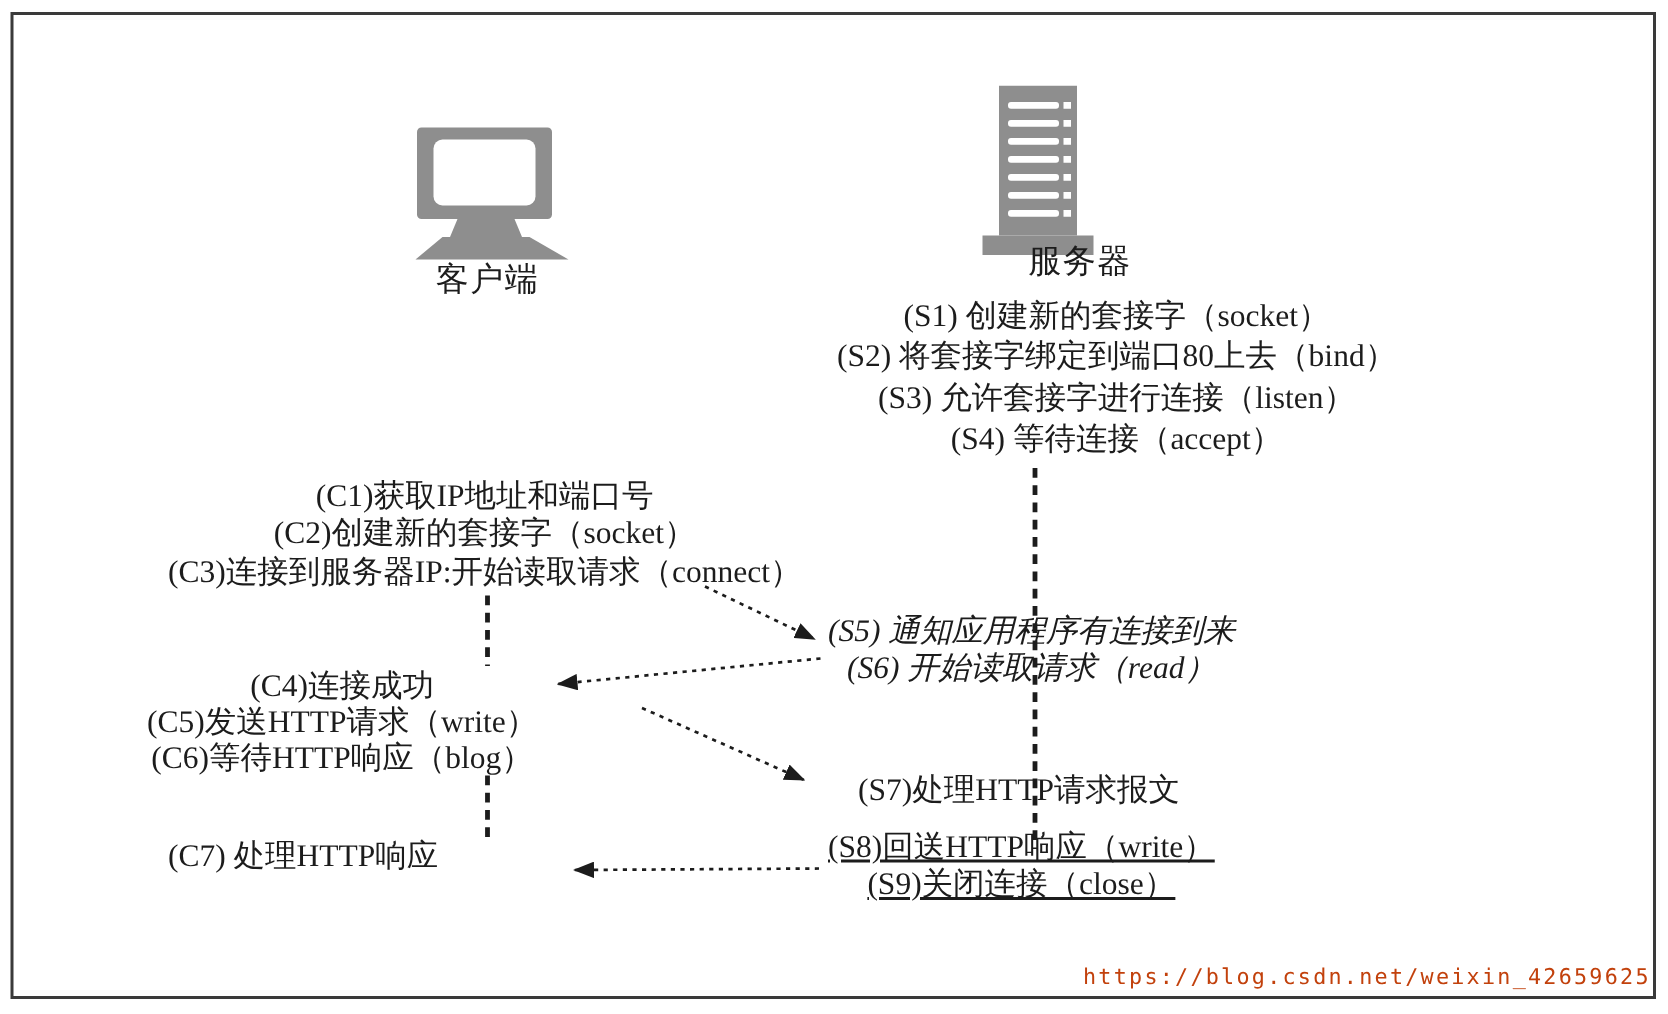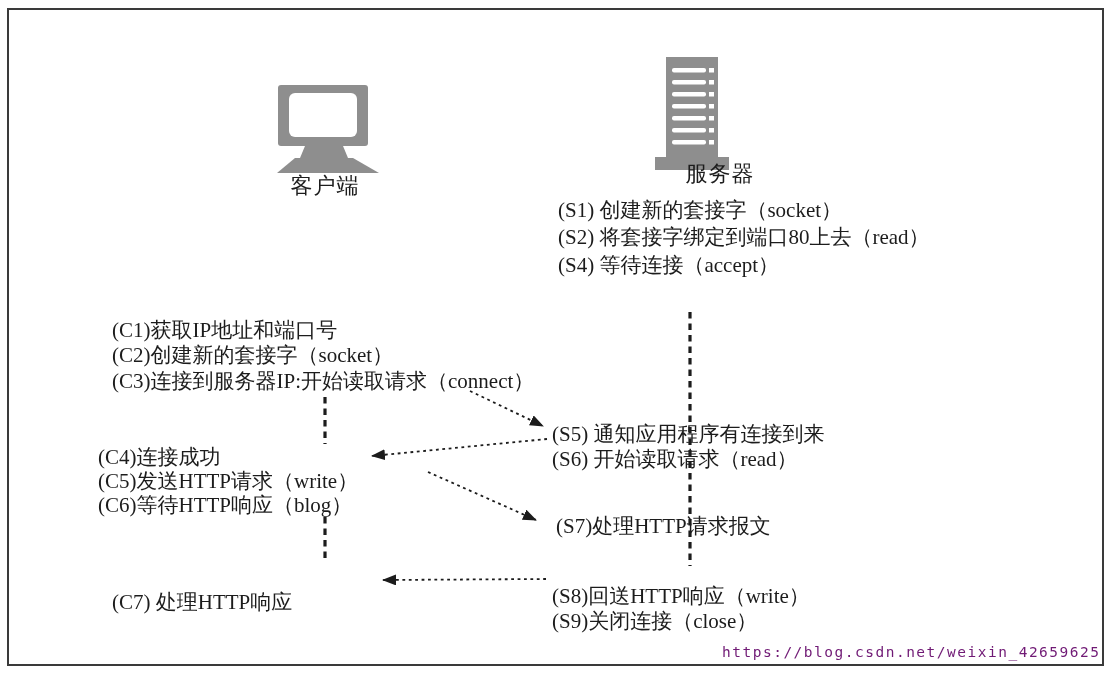--- a/index.html
+++ b/index.html
@@ -14,33 +14,33 @@
   .frame{
     position:absolute;left:7px;top:8px;width:1093px;height:654px;
     border:2px solid #3a3a3a;
   }
   .connectors{position:absolute;left:0;top:0;}
   .icon{position:absolute;}
   .entity-label{
     position:absolute;font-size:22px;text-align:center;
     letter-spacing:1px;white-space:nowrap;
   }
-  .steps{position:absolute;white-space:nowrap;}
+  .steps{position:absolute;white-space:nowrap;text-align:center;}
   .steps .line{font-size:21px;}
   .s1{left:558px;top:197px;}  .s1 .line{line-height:27.4px;}
   .c1{left:112px;top:318px;}  .c1 .line{line-height:25.4px;}
   .c2{left:98px;top:446px;}  .c2 .line{line-height:23.8px;}
-  .c3{left:112px;top:558px;margin-top:32px;}  .c3 .line{line-height:25.2px;}
-  .s2{left:552px;top:422px;}  .s2 .line{line-height:25.2px;}
-  .s3{left:556px;top:514px;}  .s3 .line{line-height:25px;}
-  .s4{left:552px;top:584px;}  .s4 .line{line-height:24.6px;}
+  .c3{left:112px;top:558px;}  .c3 .line{line-height:25.2px;}
+  .s2{left:552px;top:408px;font-style:italic;}  .s2 .line{line-height:25.2px;}
+  .s3{left:556px;top:514px;}  .s3 .line{line-height:25px;margin-left:16px;}
+  .s4{left:552px;top:552px;text-decoration:underline;}  .s4 .line{line-height:24.6px;}
   .watermark{
     position:absolute;left:722px;top:644px;
     font-family:"DejaVu Sans Mono","Liberation Mono",monospace;
-    font-size:14.5px;letter-spacing:1.5px;color:#701a75;
+    font-size:14.5px;letter-spacing:1.5px;color:#c2410c;
     white-space:nowrap;
   }
 </style>
 </head>
 <body>
 
 <div class="stage">
 
   <div class="frame"></div>
 
@@ -87,21 +87,22 @@
         <rect x="57" y="71" width="5" height="4.5"></rect>
       <rect x="20" y="83" width="34" height="4.5" rx="2"></rect>
         <rect x="57" y="83" width="5" height="4.5"></rect>
     </g>
     <rect x="3" y="100" width="74" height="13" fill="#8e8e8e"></rect>
   </svg>
   <div class="entity-label" style="left:652px;top:159px;width:80px;margin-left:28px;">服务器</div>
 
   <div class="steps s1">
     <div class="line">(S1) 创建新的套接字（socket）</div>
-    <div class="line">(S2) 将套接字绑定到端口80上去（read）</div>
+    <div class="line">(S2) 将套接字绑定到端口80上去（bind）</div>
+    <div class="line">(S3) 允许套接字进行连接（listen）</div>
     <div class="line">(S4) 等待连接（accept）</div>
   </div>
 
   <div class="steps c1">
     <div class="line">(C1)获取IP地址和端口号</div>
     <div class="line">(C2)创建新的套接字（socket）</div>
     <div class="line">(C3)连接到服务器IP:开始读取请求（connect）</div>
   </div>
 
   <div class="steps s2">

